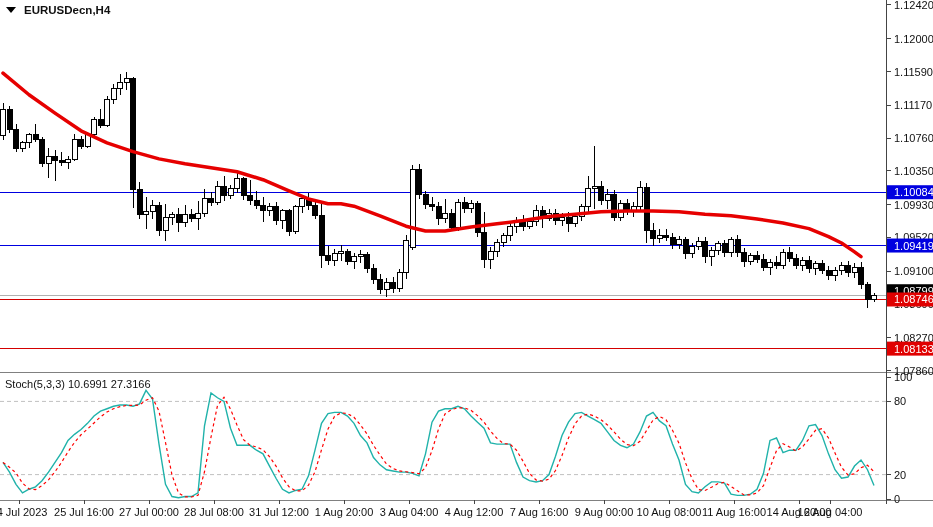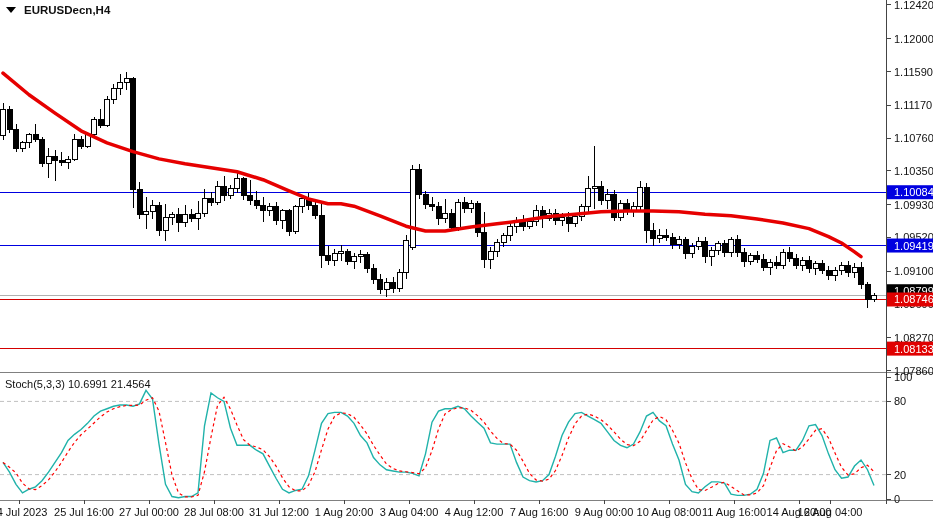--- a/index.html
+++ b/index.html
@@ -13,21 +13,21 @@
   svg text{font-family:"Liberation Sans",sans-serif;}
 </style>
 </head>
 <body>
 
 <div class="window">
   <div class="chart-title">
     <span class="tri"></span>
     <span>EURUSDecn,H4</span>
   </div>
-  <div class="stoch-title">Stoch(5,3,3) 10.6991 21.4564</div>
+  <div class="stoch-title">Stoch(5,3,3) 10.6991 27.3166</div>
   <svg id="chart" width="933" height="527" viewBox="0 0 933 527">
       <line x1="0" y1="401.4" x2="886" y2="401.4" stroke="#c0c0c0" stroke-width="1" stroke-dasharray="4 3"></line>
       <line x1="0" y1="474.6" x2="886" y2="474.6" stroke="#c0c0c0" stroke-width="1" stroke-dasharray="4 3"></line>
       <line x1="0" y1="192.22444889779473" x2="886" y2="192.22444889779473" stroke="#0000e0" stroke-width="1" shape-rendering="crispEdges"></line>
       <line x1="0" y1="245.531062124248" x2="886" y2="245.531062124248" stroke="#0000e0" stroke-width="1" shape-rendering="crispEdges"></line>
       <line x1="0" y1="295.230460921843" x2="886" y2="295.230460921843" stroke="#b0b0b0" stroke-width="1" shape-rendering="crispEdges"></line>
       <line x1="0" y1="299.4789579158304" x2="886" y2="299.4789579158304" stroke="#d40000" stroke-width="1" shape-rendering="crispEdges"></line>
       <line x1="0" y1="348.61723446893814" x2="886" y2="348.61723446893814" stroke="#d40000" stroke-width="1" shape-rendering="crispEdges"></line>
       <line x1="3" y1="102.7655310621229" x2="3" y2="139.63927855711415" stroke="#000000" stroke-width="1" shape-rendering="crispEdges"></line>
       <rect x="0.5" y="109.97995991983932" width="5" height="25.65130260520938" fill="#ffffff" stroke="#000000" stroke-width="1" shape-rendering="crispEdges"></rect>

